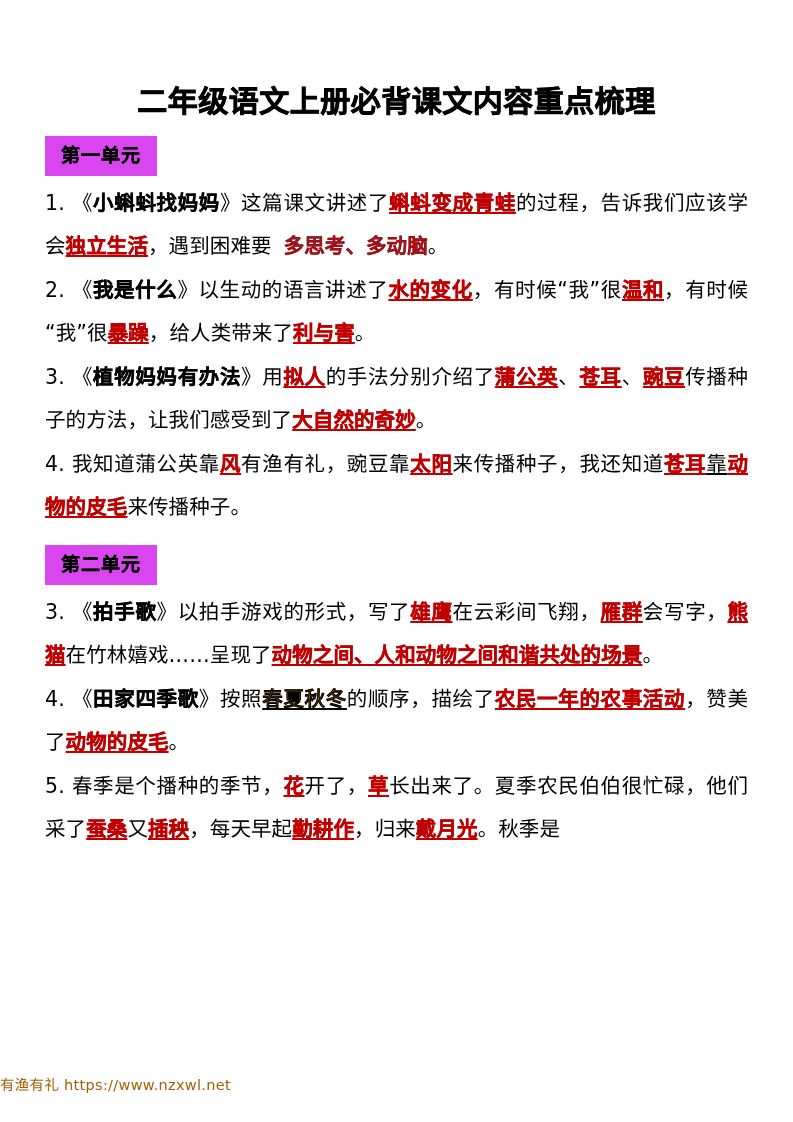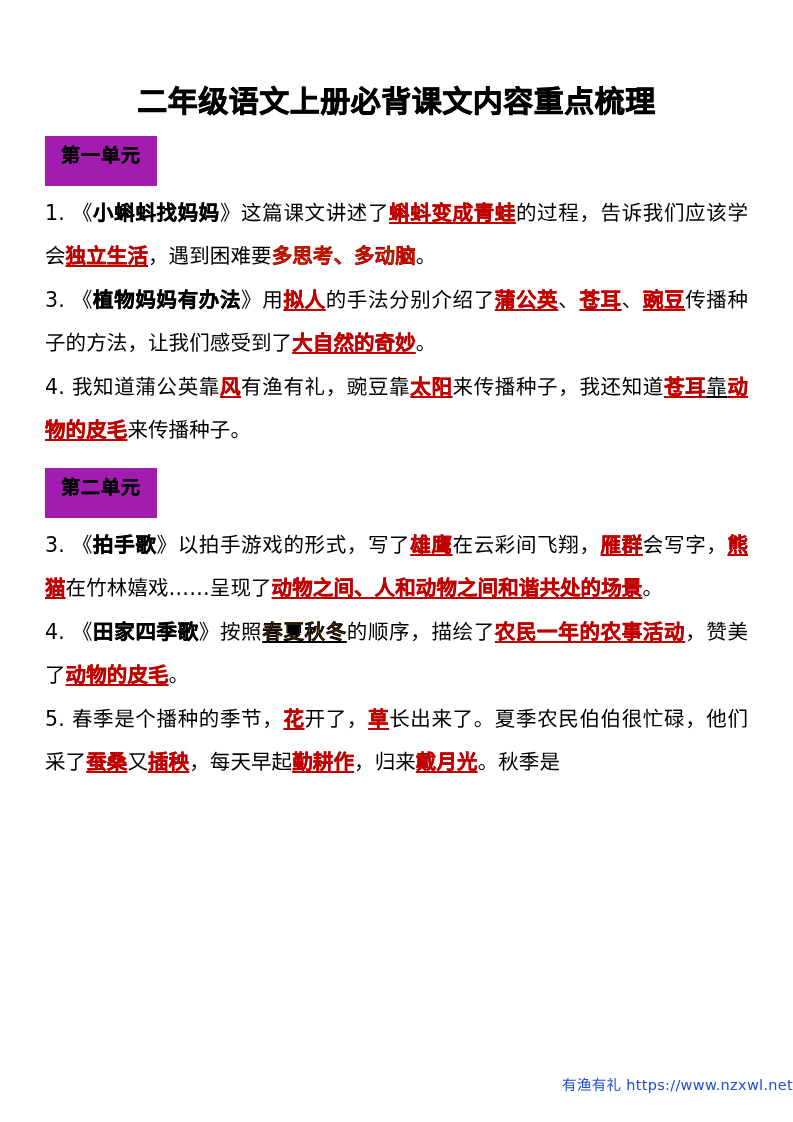--- a/index.html
+++ b/index.html
@@ -37,26 +37,26 @@
     color: #000000;
     -webkit-text-stroke: 0.7px #000;
   }
 
   .unit-badge-row {
     margin: 16px 0 6px 0;
     line-height: 0;
   }
   .unit-badge {
     display: inline-block;
-    background: #a21caf;
+    background: #d946ef;
     color: #000000;
     font-size: 19px;
     font-weight: 700;
     line-height: 1;
-    padding: 10px 16px 21px 16px;
+    padding: 10px 16px 11px 16px;
     letter-spacing: 1px;
     -webkit-text-stroke: 0.3px #000;
   }
 
   .items {
     margin: 0;
     padding: 0;
   }
 
   .item {
@@ -64,52 +64,53 @@
     line-height: 43px;
     text-align: justify;
     text-justify: inter-ideograph;
     margin: 0 0 1px 0;
     letter-spacing: 0.1px;
     color: #000000;
   }
 
   
   .b  { font-weight: 800; color: #000; -webkit-text-stroke: 0.35px #000; }
-  .r  { color: #a16207; font-weight: 800; -webkit-text-stroke: 0.35px #c00000; }
+  .r  { color: #0369a1; font-weight: 800; margin-left: 12px; -webkit-text-stroke: 0.35px #c00000; }
   .ru { color: #c00000; font-weight: 800; -webkit-text-stroke: 0.35px #c00000;
         text-decoration: underline; text-decoration-color: #c00000;
         text-underline-offset: 2px; text-decoration-thickness: 2px; }
   .ku { color: #000; text-decoration: underline; text-decoration-color: #000;
         text-underline-offset: 2px; text-decoration-thickness: 2px; }
   .bu { font-weight: 800; color: #a16207; -webkit-text-stroke: 0.35px #000;
         text-decoration: underline; text-decoration-color: #000;
         text-underline-offset: 2px; text-decoration-thickness: 2px; }
 
   .footer {
     position: absolute;
     left: 0;
     bottom: 28px;
     width: 793px;
-    text-align: right;
+    text-align: left;
     font-size: 14.5px;
-    color: #1d4ed8;
+    color: #a16207;
     letter-spacing: 0.3px;
   }
 </style>
 </head>
 <body>
 
 <div class="page">
 
   <h1 class="doc-title">二年级语文上册必背课文内容重点梳理</h1>
 
   <div id="units-container">
       <div class="unit-badge-row"><span class="unit-badge">第一单元</span></div>
       <div class="items">
         <p class="item"><span>1.</span> <span>《</span><span class="b">小蝌蚪找妈妈</span><span>》这篇课文讲述了</span><span class="ru">蝌蚪变成青蛙</span><span>的过程，告诉我们应该学会</span><span class="ru">独立生活</span><span>，遇到困难要</span><span class="r">多思考、多动脑</span><span>。</span></p>
+        <p class="item"><span>2.</span> <span>《</span><span class="b">我是什么</span><span>》以生动的语言讲述了</span><span class="ru">水的变化</span><span>，有时候“我”很</span><span class="ru">温和</span><span>，有时候 “我”很</span><span class="ru">暴躁</span><span>，给人类带来了</span><span class="ru">利与害</span><span>。</span></p>
         <p class="item"><span>3.</span> <span>《</span><span class="b">植物妈妈有办法</span><span>》用</span><span class="ru">拟人</span><span>的手法分别介绍了</span><span class="ru">蒲公英</span><span>、</span><span class="ru">苍耳</span><span>、</span><span class="ru">豌豆</span><span>传播种子的方法，让我们感受到了</span><span class="ru">大自然的奇妙</span><span>。</span></p>
         <p class="item"><span>4.</span> <span>我知道蒲公英靠</span><span class="ru">风</span><span>有渔有礼，豌豆靠</span><span class="ru">太阳</span><span>来传播种子，我还知道</span><span class="ru">苍耳</span><span class="ku">靠</span><span class="ru">动物的皮毛</span><span>来传播种子。</span></p>
       </div>
       <div class="unit-badge-row"><span class="unit-badge">第二单元</span></div>
       <div class="items">
         <p class="item"><span>3.</span> <span>《</span><span class="b">拍手歌</span><span>》以拍手游戏的形式，写了</span><span class="ru">雄鹰</span><span>在云彩间飞翔，</span><span class="ru">雁群</span><span>会写字，</span><span class="ru">熊猫</span><span>在竹林嬉戏……呈现了</span><span class="ru">动物之间、人和动物之间和谐共处的场景</span><span>。</span></p>
         <p class="item"><span>4.</span> <span>《</span><span class="b">田家四季歌</span><span>》按照</span><span class="bu">春夏秋冬</span><span>的顺序，描绘了</span><span class="ru">农民一年的农事活动</span><span>，赞美了</span><span class="ru">动物的皮毛</span><span>。</span></p>
         <p class="item"><span>5.</span> <span>春季是个播种的季节，</span><span class="ru">花</span><span>开了，</span><span class="ru">草</span><span>长出来了。夏季农民伯伯很忙碌，他们采了</span><span class="ru">蚕桑</span><span>又</span><span class="ru">插秧</span><span>，每天早起</span><span class="ru">勤耕作</span><span>，归来</span><span class="ru">戴月光</span><span>。秋季是</span></p>
       </div>
     </div>

